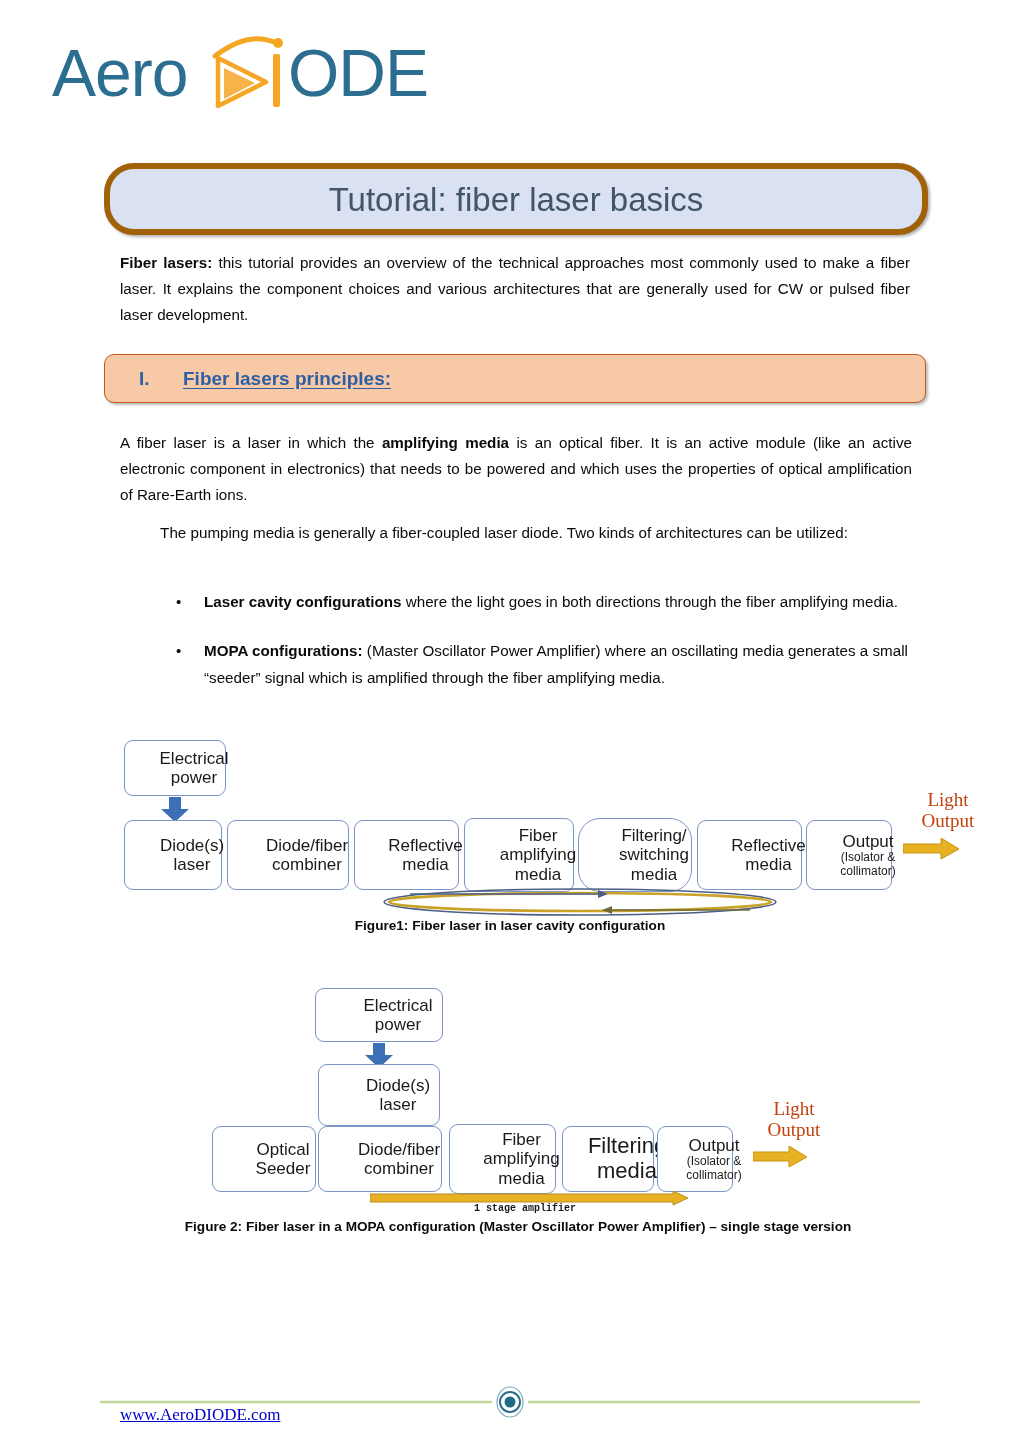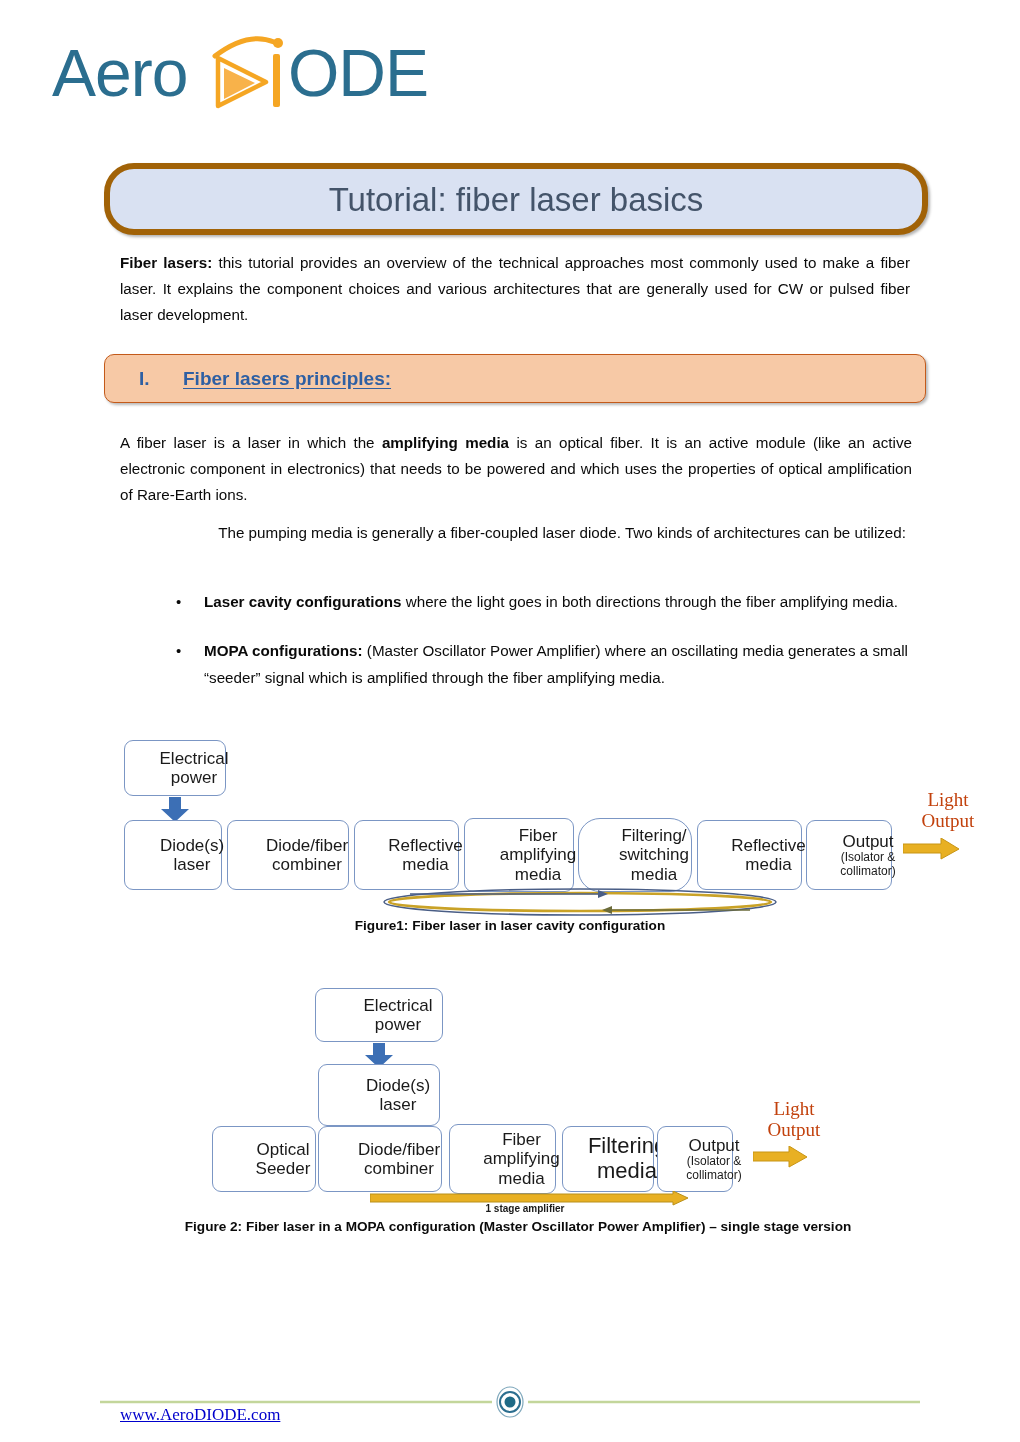--- a/index.html
+++ b/index.html
@@ -54,21 +54,21 @@
     font-size: 15.2px;
     line-height: 26px;
     color: #0a0a0a;
     text-align: justify;
     font-family: "Liberation Sans", sans-serif;
   }
   .para b { font-weight: bold; }
 
   #intro-para { left: 120px; top: 250px; width: 790px; }
   #body-para-1 { left: 120px; top: 430px; width: 792px; }
-  #body-para-2 { left: 114px; top: 520px; width: 792px; text-align: right; }
+  #body-para-2 { left: 108px; top: 520px; width: 792px; text-align: center; }
 
   
   .section-header {
     position: absolute;
     left: 104px;
     top: 354px;
     width: 820px;
     height: 47px;
     background: #F7C9A6;
     border: 1.5px solid #C35A1A;
@@ -152,21 +152,21 @@
     color: #0a0a0a;
     text-align: center;
     font-family: "Liberation Sans", sans-serif;
   }
   .amp-note {
     position: absolute;
     font-size: 10px;
     font-weight: bold;
     color: #1a1a1a;
     text-align: center;
-    font-family: Liberation Sans, sans-serif;
+    font-family: Liberation Mono, monospace;
   }
 
   
   .footer-rule { position: absolute; left: 0px; top: 1382px; width: 1020px; height: 40px; }
   .footer-link {
     position: absolute;
     left: 120px;
     top: 1405px;
     font-family: "Liberation Serif", serif;
     font-size: 17px;

